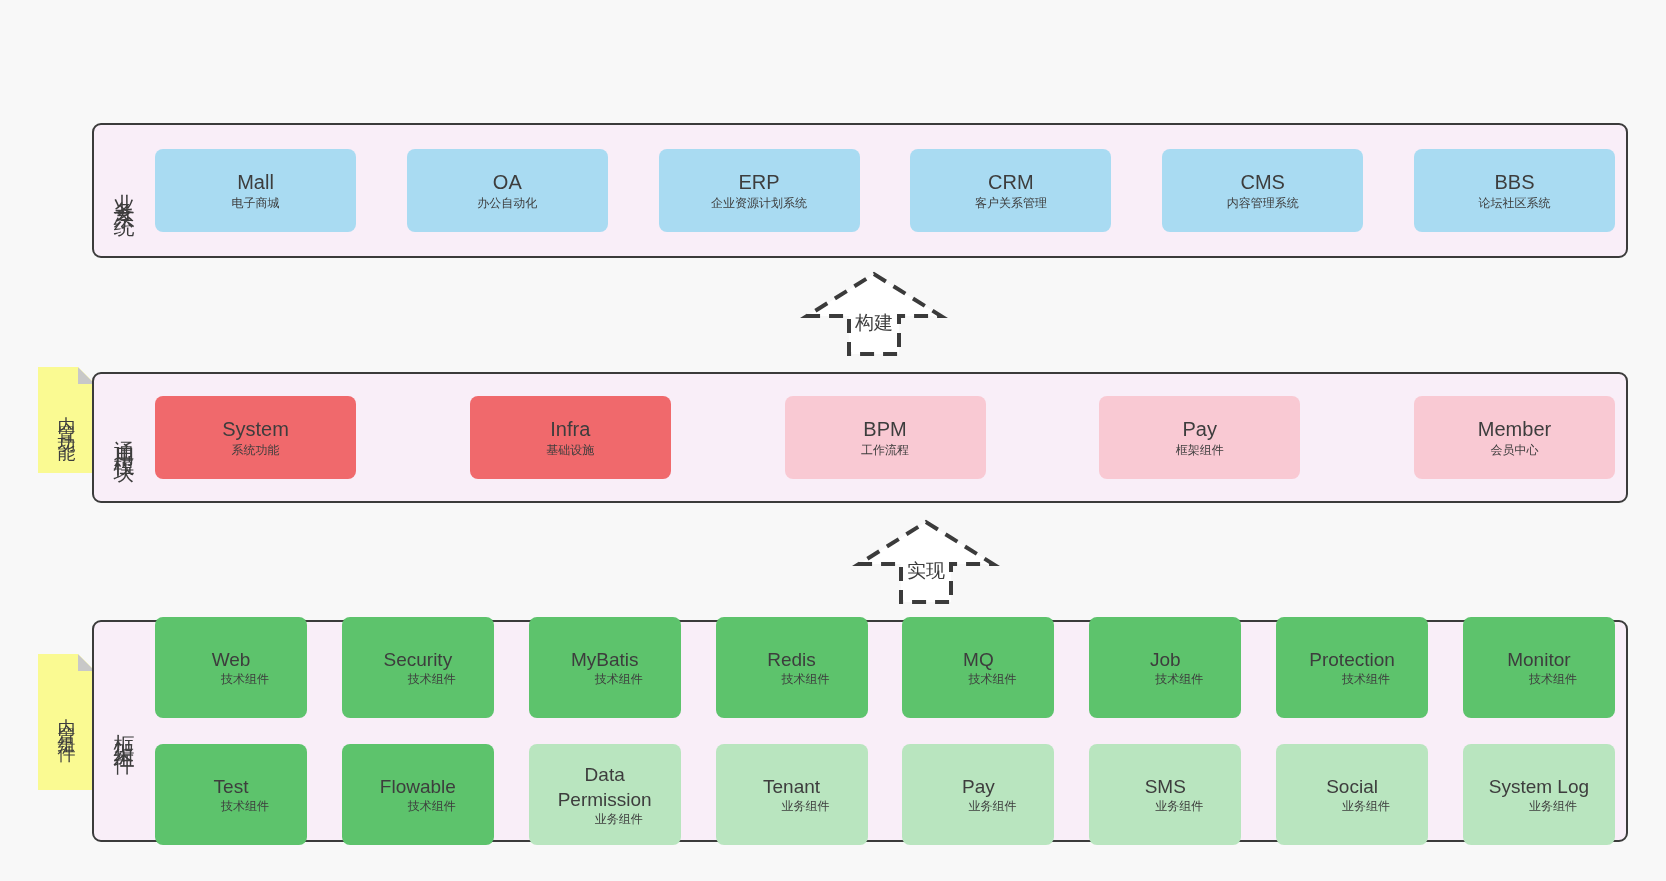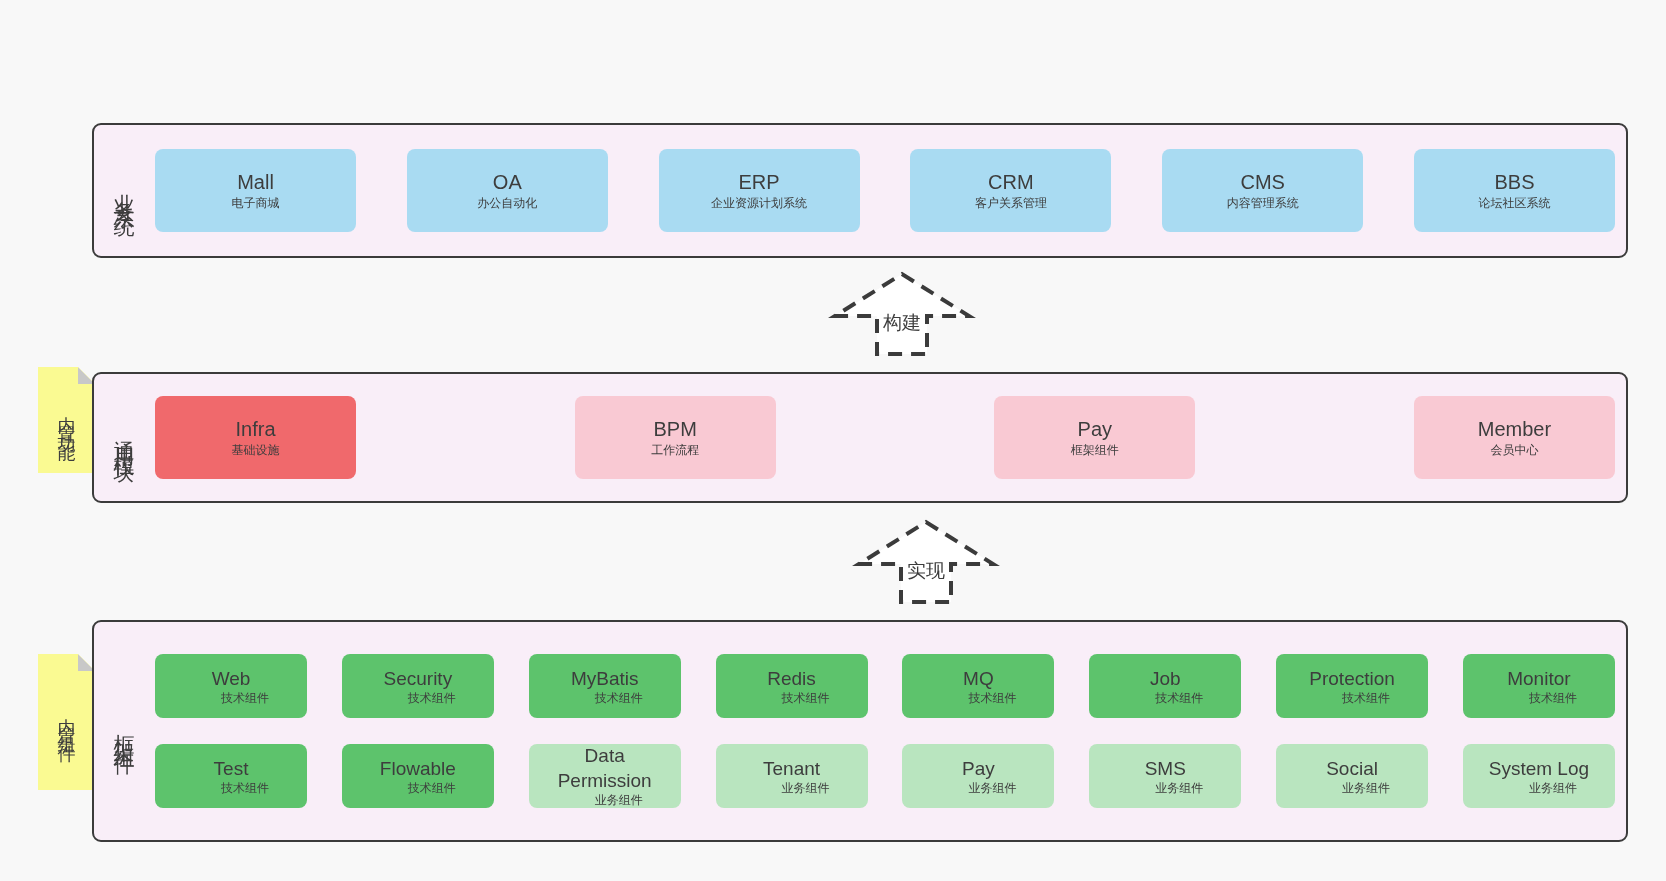--- a/index.html
+++ b/index.html
@@ -32,21 +32,21 @@
 
   
   .box{
     box-sizing:border-box;border-radius:8px;
     display:flex;flex-direction:column;align-items:center;justify-content:center;
     text-align:center;padding:4px 6px;
   }
   .box .en{font-size:20px;line-height:1.32;white-space:pre-line;}
   .box .cn{font-size:12px;line-height:1.32;}
   .row-wide .box{width:201px;height:83px;}
-  .row-narrow .box{width:152px;height:64px;}
+  .row-narrow .box{width:152px;height:101px;}
   .row-narrow .box .en{font-size:19px;}
   .row-narrow .box .cn{font-size:12px;margin-left:28px;}
   .box.blue{background:var(--blue);}
   .box.red{background:var(--red);}
   .box.pink{background:var(--pink);}
   .box.green{background:var(--green);}
   .box.green-light{background:var(--greenLight);}
 
   
   .note{
@@ -58,21 +58,21 @@
     position:absolute;top:0;right:0;width:0;height:0;border-style:solid;
     border-width:17px 0 0 17px;border-color:transparent transparent transparent var(--foldGray);
   }
   .note .v-text{font-size:18px;letter-spacing:9px;}
   .note-modules{top:367px;height:106px;}
   .note-components{top:654px;height:136px;}
   .layer{z-index:1;}
 
   
   .arrow{position:absolute;width:140px;height:86px;}
-  .arrow-build{left:832px;top:271px;}
+  .arrow-build{left:804px;top:271px;}
   .arrow-implement{left:856px;top:519px;}
   .arrow svg{position:absolute;inset:0;overflow:visible;}
   .arrow-label{
     position:absolute;left:0;right:0;top:42px;text-align:center;
     font-size:19px;color:var(--text);line-height:1;
   }
 </style>
 </head>
 <body>
 
@@ -128,20 +128,24 @@
     <span class="arrow-label">构建</span>
   </div>
 
   <div class="layer layer-modules">
     <div class="layer-label-col">
       <span class="v-text">通用模块</span>
     </div>
     <div class="layer-content">
       <div class="box-row row-wide">
         <div class="box red">
+          <span class="en">System</span>
+          <span class="cn">系统功能</span>
+        </div>
+        <div class="box red">
           <span class="en">Infra</span>
           <span class="cn">基础设施</span>
         </div>
         <div class="box pink">
           <span class="en">BPM</span>
           <span class="cn">工作流程</span>
         </div>
         <div class="box pink">
           <span class="en">Pay</span>
           <span class="cn">框架组件</span>

